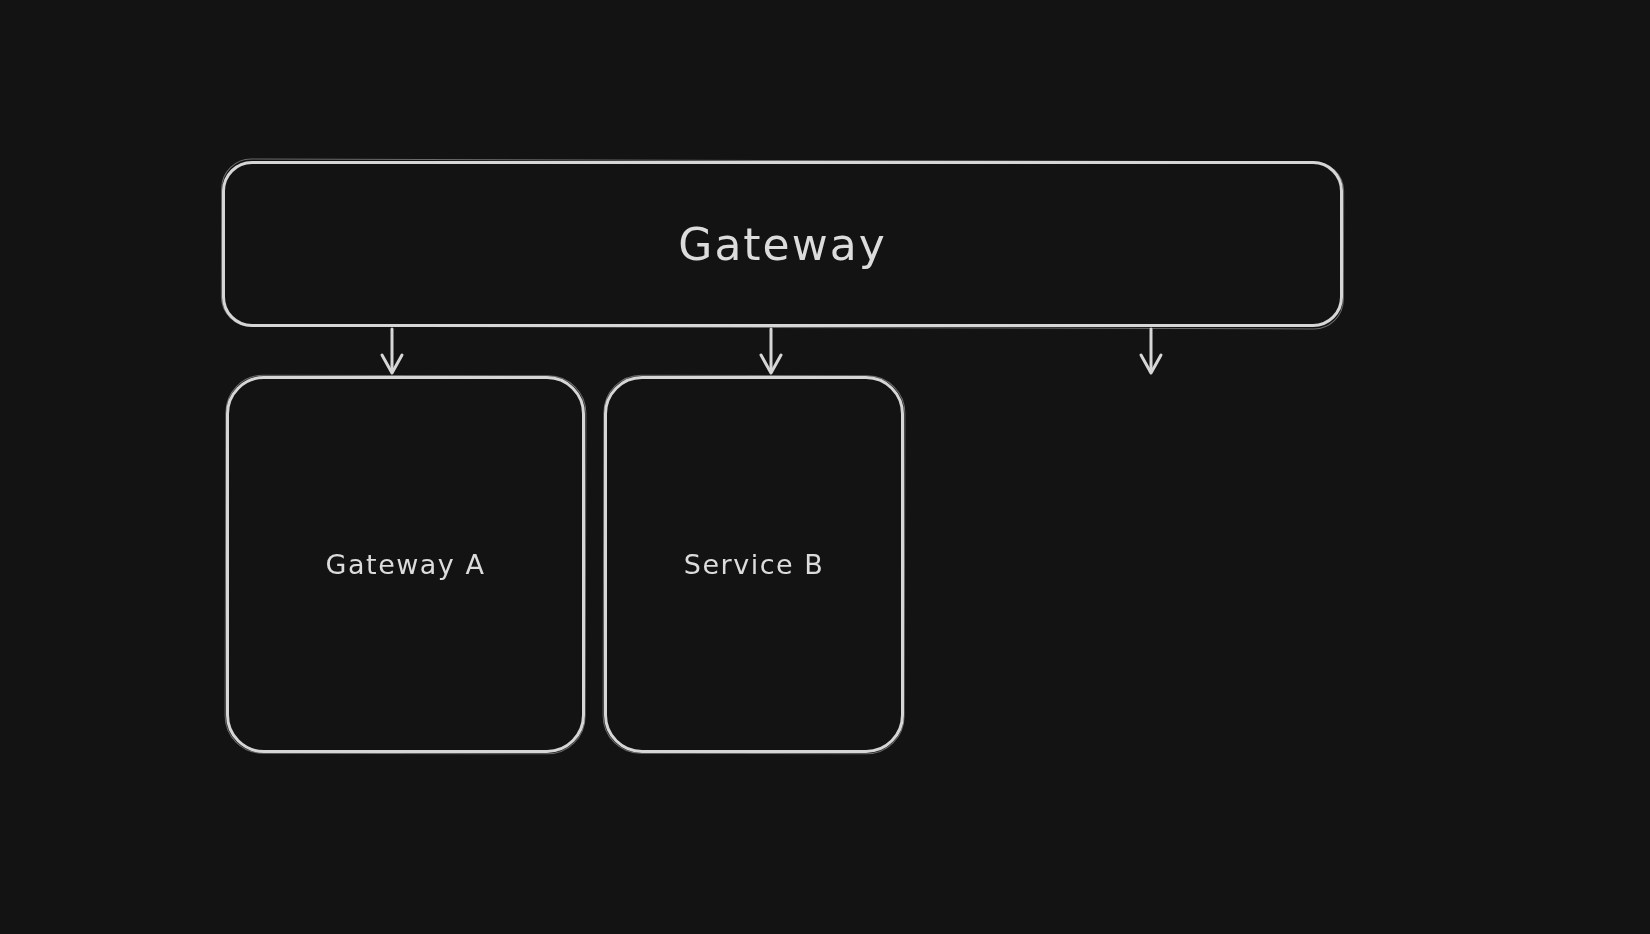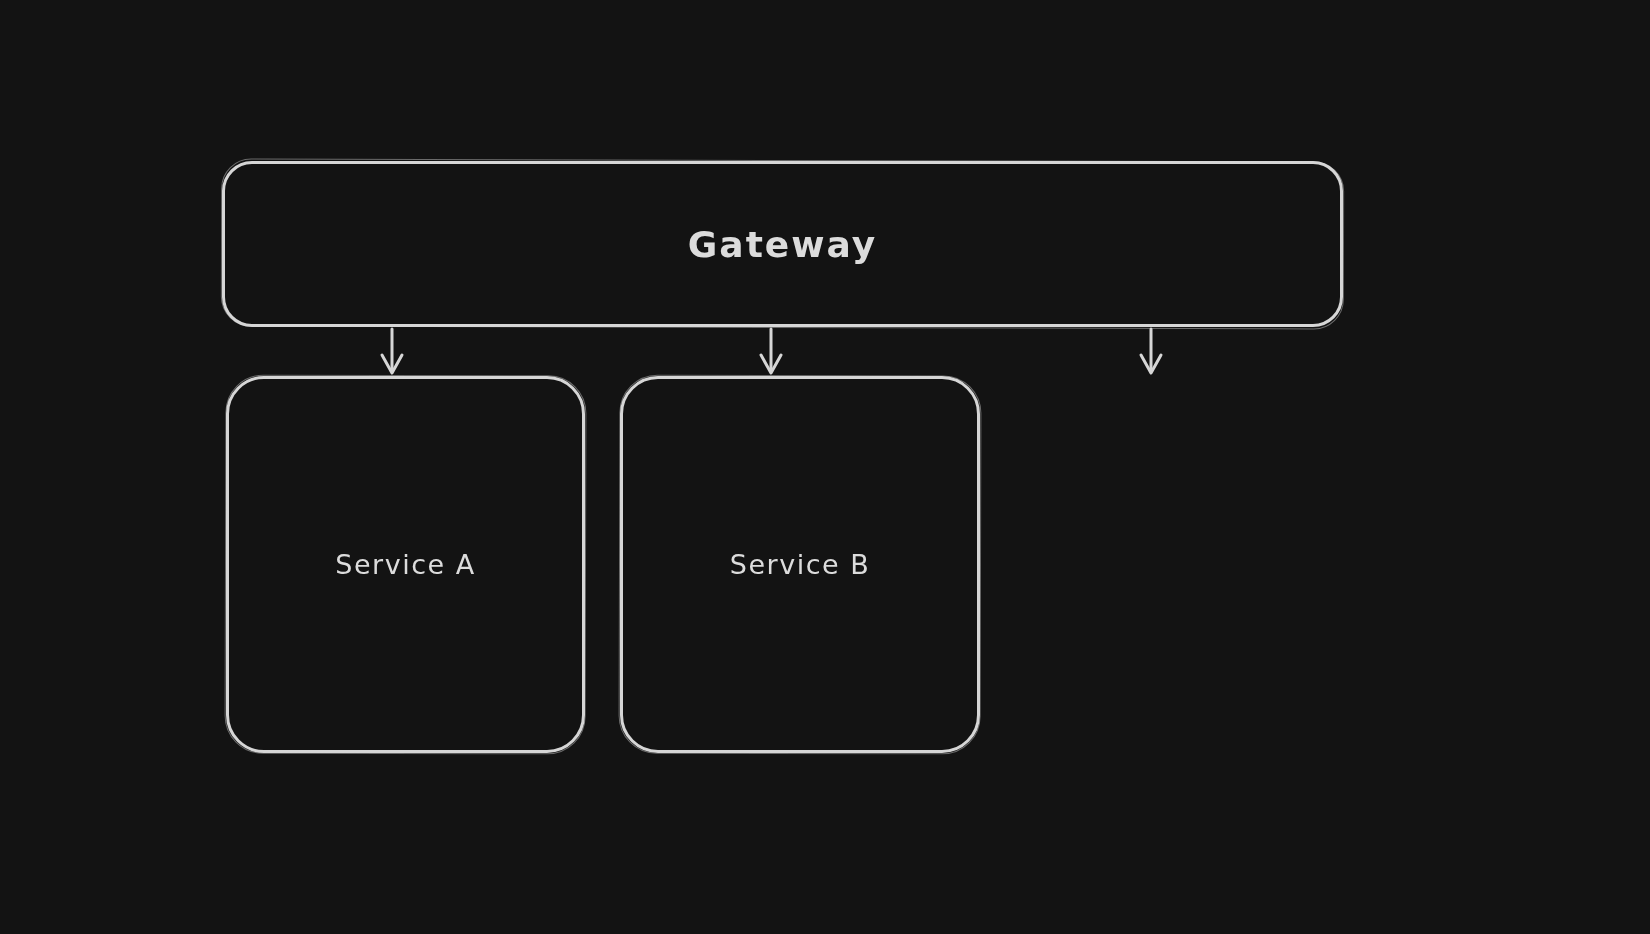--- a/index.html
+++ b/index.html
@@ -30,30 +30,30 @@
     border:1.5px solid rgba(214,214,214,0.45);
     border-radius:inherit;
     transform:rotate(0.15deg);
     pointer-events:none;
   }
   .gateway{
     left:222px;top:161px;width:1121px;height:166px;
     border-radius:30px;
   }
   .gateway .label{
-    font-size:36px;
+    font-size:44px;
     letter-spacing:2px;
-    font-weight:bold;
+    font-weight:normal;
   }
   .service{
     top:376px;height:377px;
     border-radius:38px;
   }
   .service-a{left:226px;width:359px;}
-  .service-b{left:620px;width:360px;}
+  .service-b{left:604px;width:300px;}
   .service-c{left:998px;width:360px;}
   .service .label{
     font-size:27px;
     letter-spacing:1.5px;
   }
   .label{
     color:var(--text);
     white-space:nowrap;
     user-select:none;
   }
@@ -87,21 +87,21 @@
       <line x1="771" y1="329" x2="771" y2="370"></line>
       <polyline points="761,355 771,373 781,355"></polyline>
     </g>
     <g>
       <line x1="1151" y1="329" x2="1151" y2="370"></line>
       <polyline points="1141,355 1151,373 1161,355"></polyline>
     </g>
   </svg>
 
   <div class="node service service-a">
-    <span class="label">Service A</span>
+    <span class="label">Gateway A</span>
   </div>
 
   <div class="node service service-b">
     <span class="label">Service B</span>
   </div>
 
 
 </div>
 
 </body></html>

